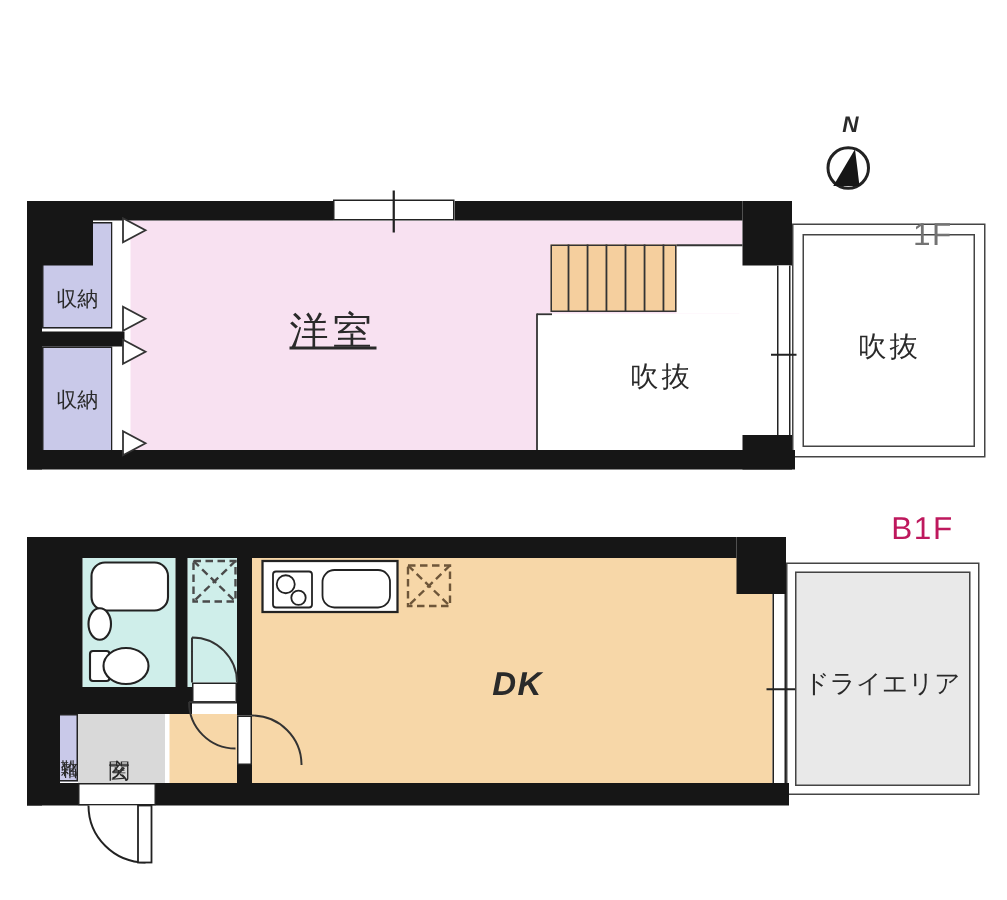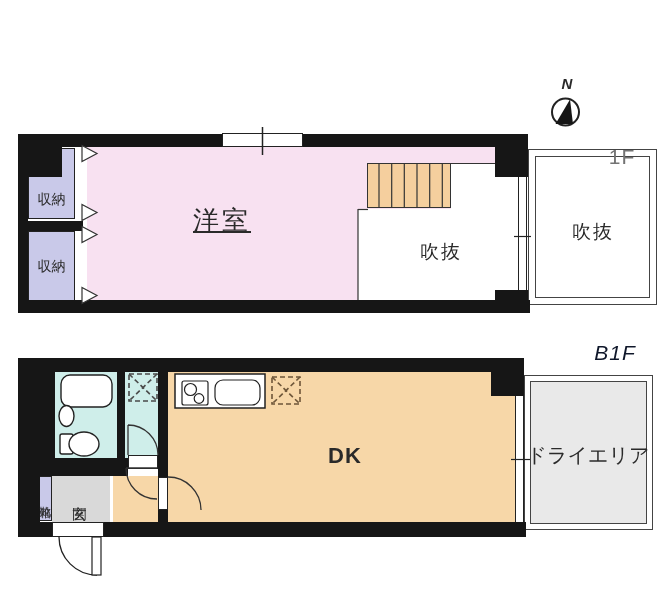--- a/index.html
+++ b/index.html
@@ -82,25 +82,25 @@
     <div class="a wall" style="left:18px;top:522px;width:508px;height:15px;"></div>
     <div class="a wall" style="left:117px;top:372px;width:8px;height:86px;"></div>
     <div class="a wall" style="left:28px;top:458px;width:100px;height:18px;"></div>
     <div class="a wall" style="left:158px;top:372px;width:10px;height:150px;"></div>
 
     <div class="a gap" style="left:128px;top:455px;width:30px;height:14px;"></div>
     <div class="a gap" style="left:158px;top:477px;width:10px;height:33px;"></div>
     <div class="a gap" style="left:52px;top:522px;width:52px;height:15px;"></div>
     <div class="a" style="left:515px;top:396px;width:9px;height:126px;background:#fff;border-left:1.5px solid #222;border-right:1.5px solid #222;z-index:4;"></div>
 
-    <div class="a lbl" style="left:315px;top:444px;width:60px;height:24px;font-size:22px;font-weight:600;letter-spacing:1px;">DK</div>
+    <div class="a lbl" style="left:315px;top:444px;width:60px;height:24px;font-size:22px;font-weight:600;letter-spacing:1px;font-style:italic;">DK</div>
     <div class="a lbl vert" style="left:71px;top:479px;width:18px;height:36px;font-size:14px;">玄関</div>
     <div class="a lbl vert" style="left:37px;top:481px;width:15px;height:34px;font-size:11.5px;letter-spacing:1px;">靴箱</div>
-    <div class="a lbl" style="left:526px;top:446px;width:124px;height:18px;font-size:20px;">ドライエリア</div>
-    <div class="a lbl" style="left:580px;top:340px;width:70px;height:24px;font-size:21px;color:#0f172a;letter-spacing:1px;font-style:italic;">B1F</div>
+    <div class="a lbl" style="left:526px;top:446px;width:124px;height:18px;font-size:17px;">ドライエリア</div>
+    <div class="a lbl" style="left:580px;top:340px;width:70px;height:24px;font-size:21px;color:#be185d;letter-spacing:1px;">B1F</div>
   </div>
 
   <svg class="overlay" width="671" height="600" viewBox="0 0 671 600">
 
     <g>
       <circle cx="565.5" cy="112" r="13.5" fill="#fff" stroke="#222" stroke-width="2"></circle>
       <polygon points="570,99.5 555.5,124 573,124" fill="#161616"></polygon>
     </g>
 
     <line x1="262.5" y1="127" x2="262.5" y2="155" stroke="#222" stroke-width="1.5"></line>

